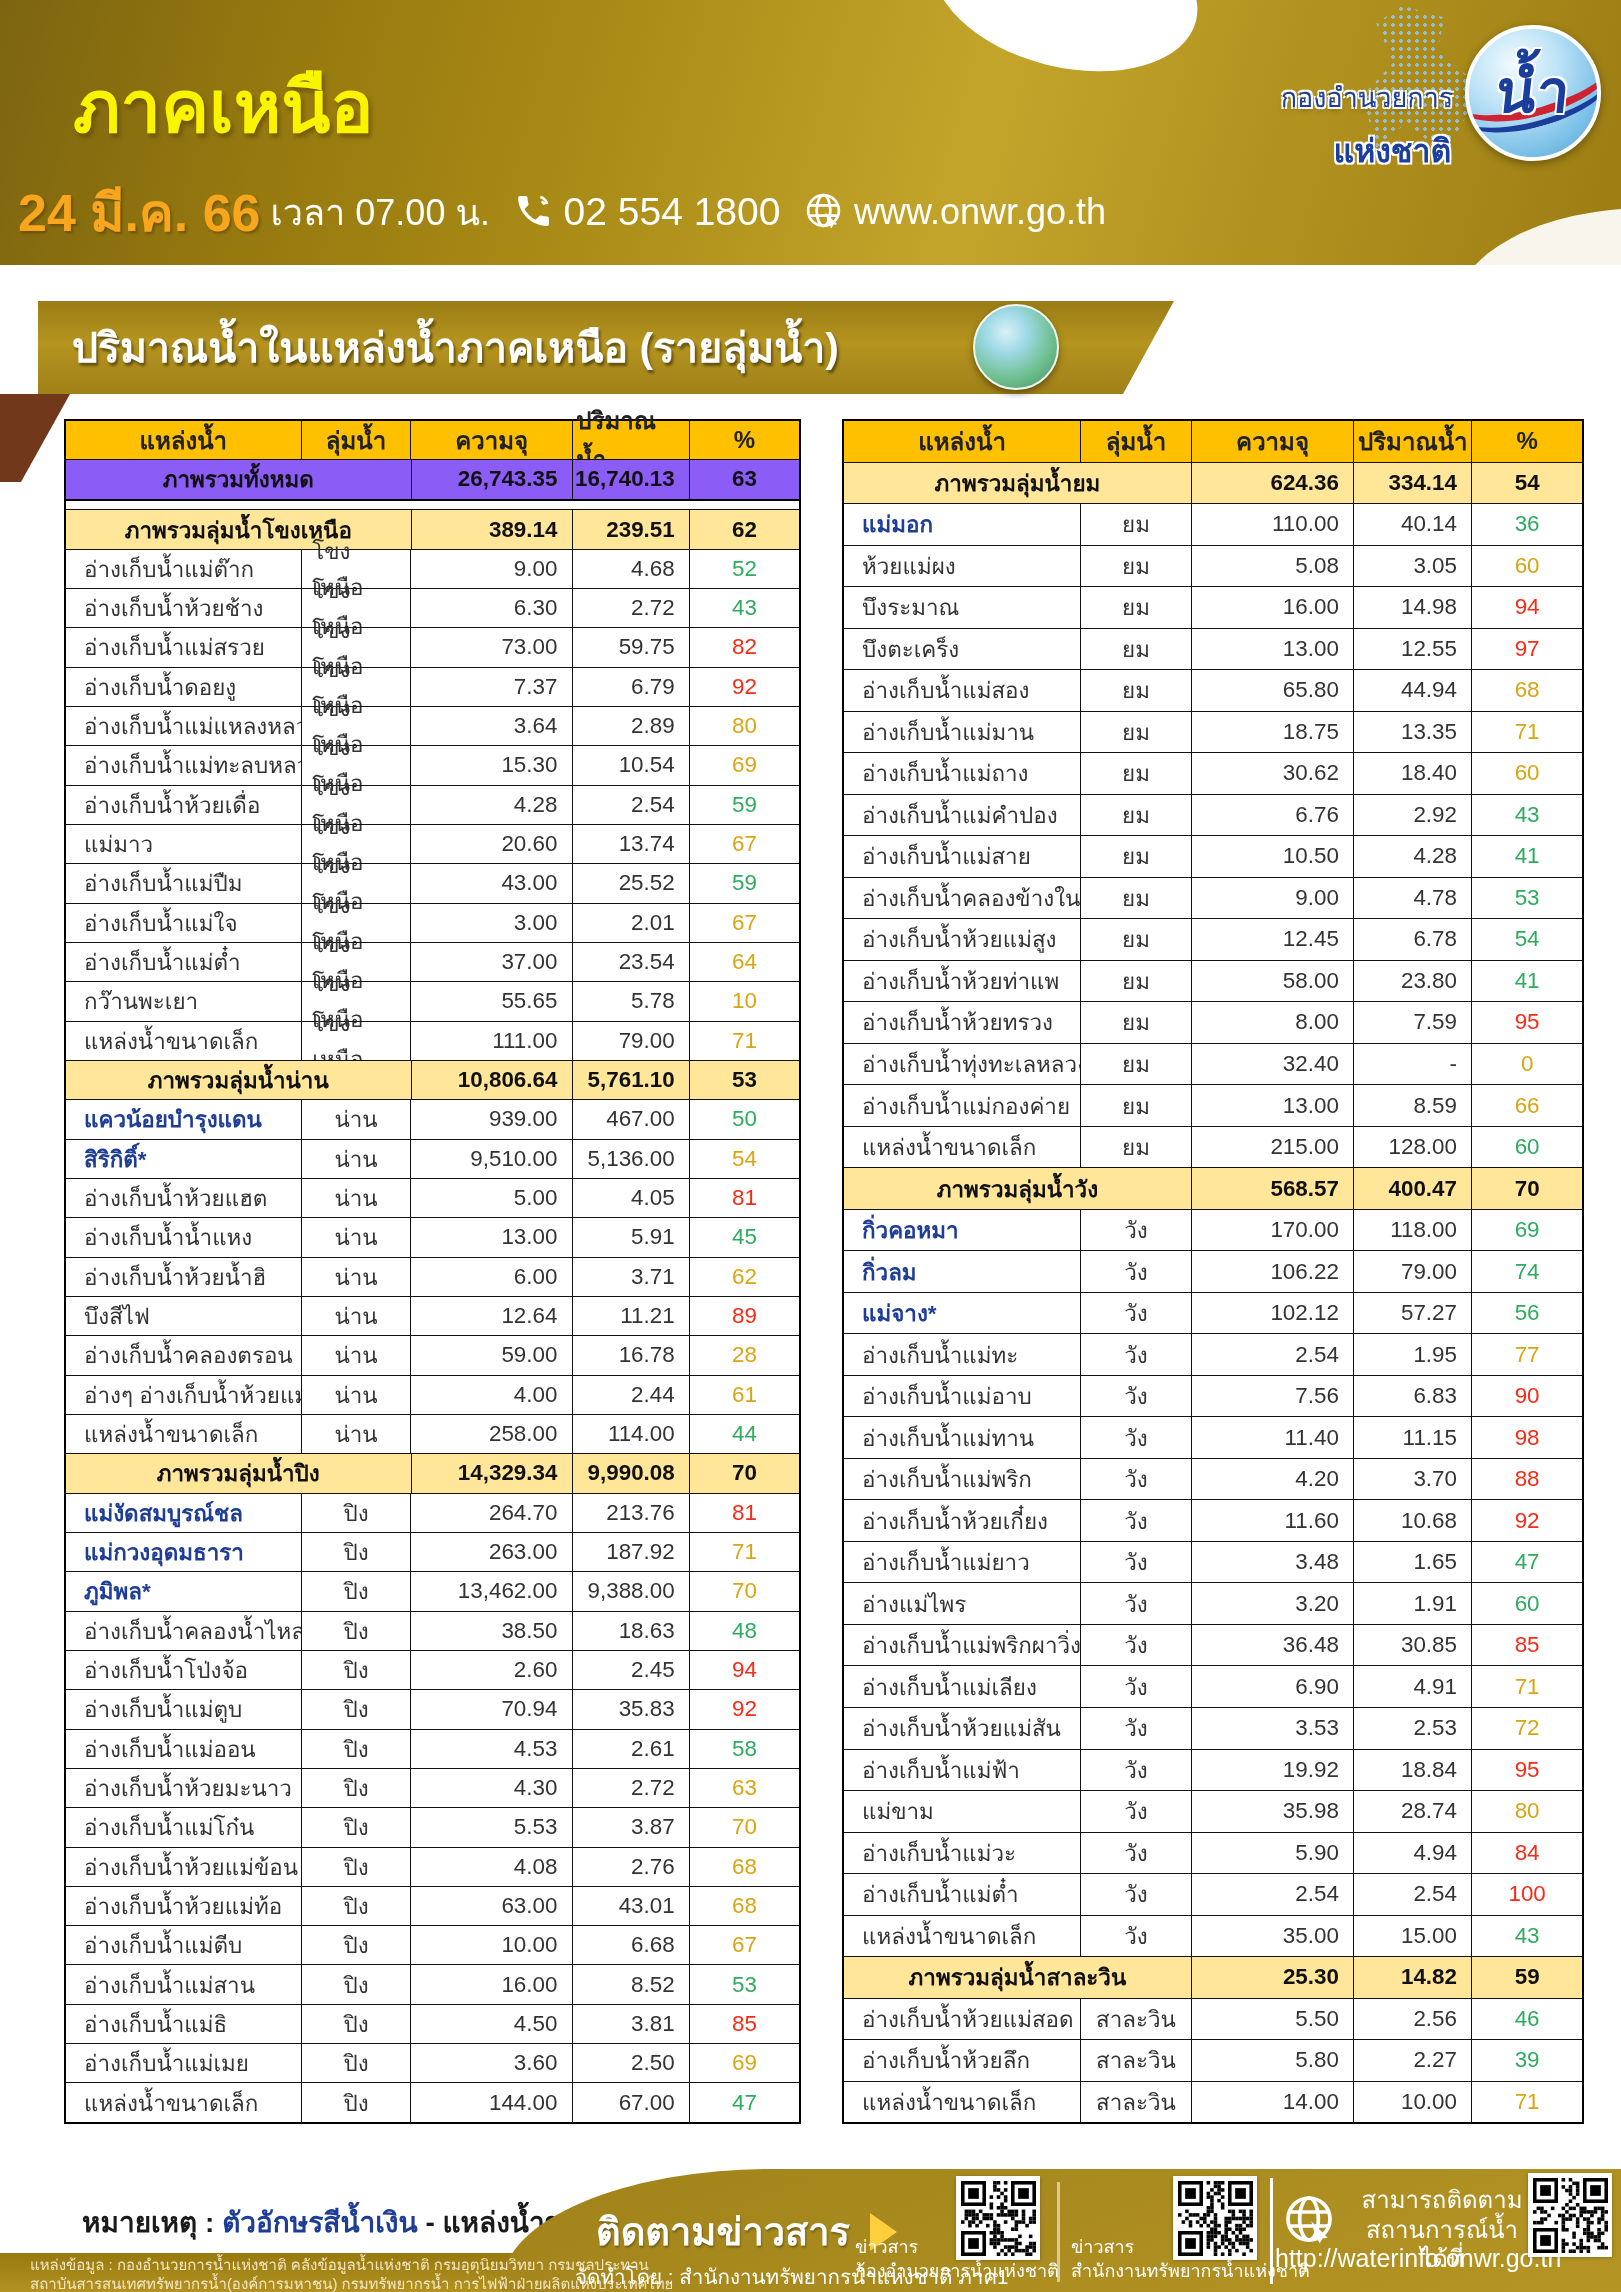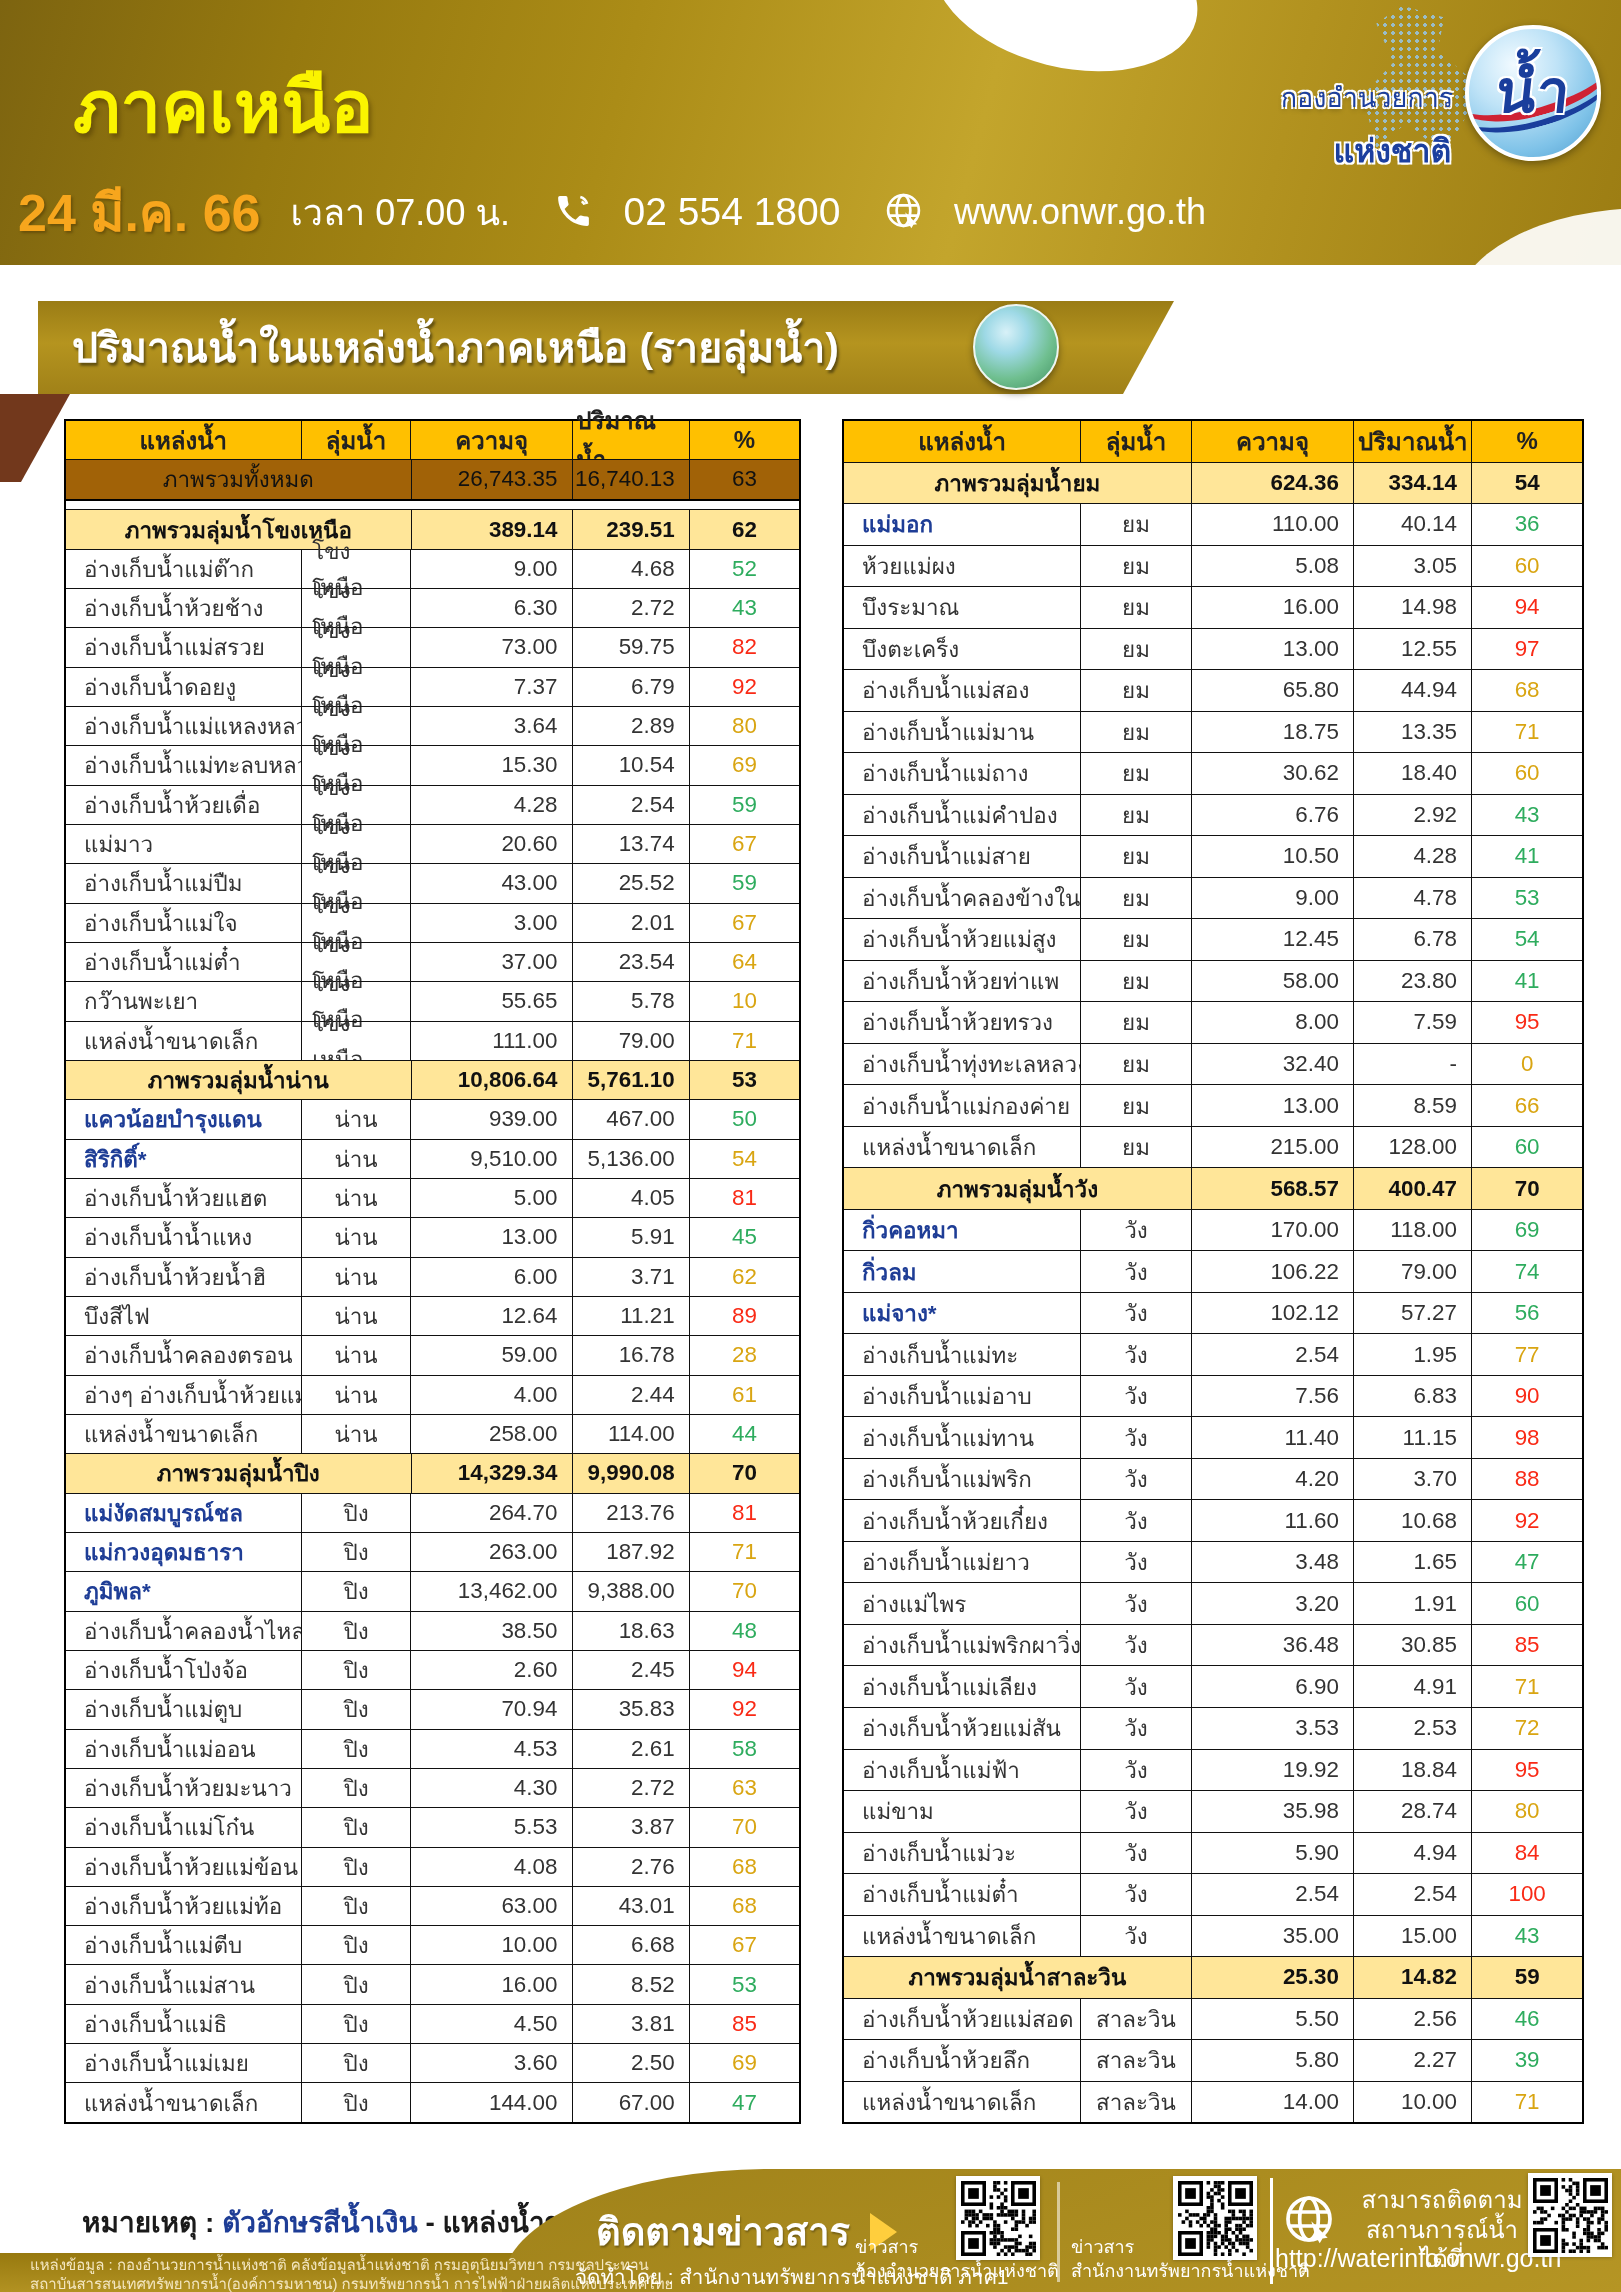--- a/index.html
+++ b/index.html
@@ -9,21 +9,21 @@
   
   .hdr { position:absolute; left:0; top:0; width:1621px; height:265px; overflow:hidden;
          background:linear-gradient(105deg,#7d6410 0%,#96790f 18%,#ab8c17 38%,#c3a52c 60%,#b2921f 78%,#9c7d13 100%); }
   .swoosh { position:absolute; background:#fff; border-radius:50%; }
   .s1 { left:931px; top:-90px; width:269px; height:157px; transform:rotate(14deg); }
   .s2 { left:1455px; top:208px; width:385px; height:206px; opacity:.92; }
   .hdr-title { position:absolute; left:73px; top:49px; display:flex; align-items:baseline; gap:18px;
                text-shadow:2.7px 3.6px 4.5px rgba(70,50,0,.45); }
   .t-white { color:#fff; font-size:57px; font-weight:800; }
   .t-yellow { color:#fbf400; font-size:72px; font-weight:800; }
-  .hdr-sub { position:absolute; left:18px; top:177px; height:70px; display:flex; align-items:center; gap:30px; }
+  .hdr-sub { position:absolute; left:18px; top:177px; height:70px; display:flex; align-items:center; gap:10px; }
   .d-date { color:#f7a61d; font-size:52px; font-weight:800; text-shadow:1.8px 1.8px 2.7px rgba(60,40,0,.4); }
   .d-time { color:#fff; font-size:36px; }
   .d-phone { color:#fff; font-size:39px; }
   .d-site { color:#fff; font-size:36px; }
   .icon-gap { margin-left:12.5px; }
 
   
   .logo { position:absolute; right:10.7px; top:9px; width:421px; height:161px; }
   .logo-dots { position:absolute; right:115px; top:-3.6px; width:170px; height:150px; opacity:.85;
     background-image:radial-gradient(rgba(150,200,240,.95) 1.6px, transparent 2.1px); background-size:8px 8px;
@@ -65,21 +65,21 @@
   .gaprow { flex:0 0 10.7px; background:#fff; border-top:2.2px solid #000; }
   .cell { display:flex; align-items:center; border-left:1.8px solid #111; min-width:0; padding:0 10.7px; }
   .cell:first-child { border-left:none; }
   .c-name  { width:32%; justify-content:flex-start; padding-left:18px; white-space:nowrap; overflow:hidden; }
   .c-basin { width:15%; justify-content:center; }
   .c-cap   { width:22%; justify-content:flex-end; padding-right:14.3px; }
   .c-vol   { width:16%; justify-content:flex-end; padding-right:14.3px; }
   .c-pct   { width:15%; justify-content:center; }
   .c-merged{ width:47%; justify-content:center; font-weight:700; color:#111; }
   .thead .cell { background:#ffc000; font-weight:700; font-size:24px; color:#222; justify-content:center; padding:0 3.6px; }
-  .total .cell    { background:#a16207; font-weight:400; color:#111; }
+  .total .cell    { background:#8b5cf6; font-weight:700; color:#111; }
   .subtotal .cell { background:#ffe699; font-weight:700; color:#111; }
   .blue { color:#1e3d96; font-weight:700; }
   .p-green { color:#2eac5e; }
   .p-amber { color:#d9a512; }
   .p-red   { color:#f92a16; }
 
   
   .note { position:absolute; left:82px; top:2200px; font-size:28px; font-weight:700; color:#1a1a1a; }
   .note .nblue { color:#1e3d96; }
   .fband  { position:absolute; left:0; top:2253px; width:1621px; height:39px;

